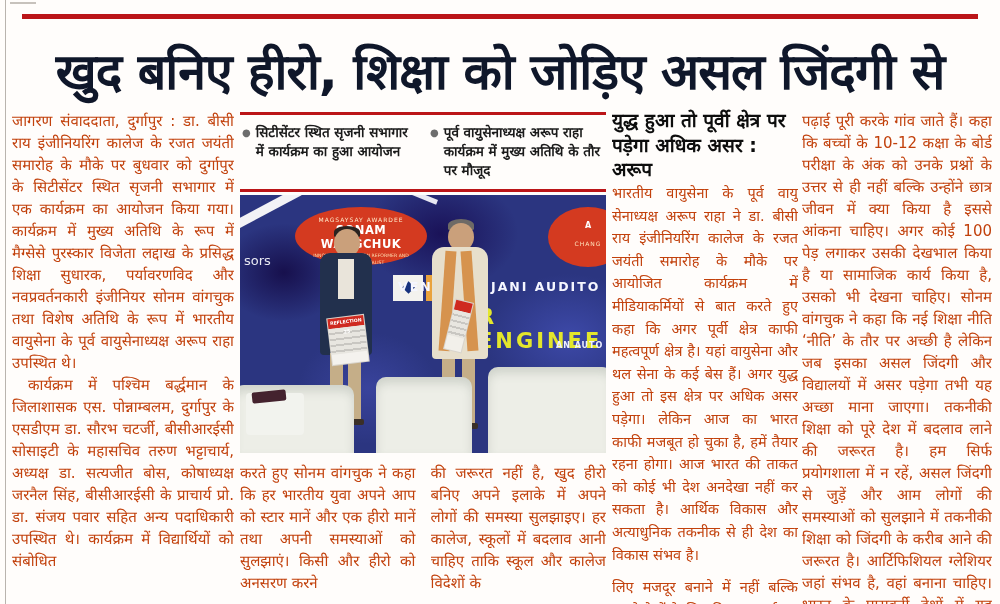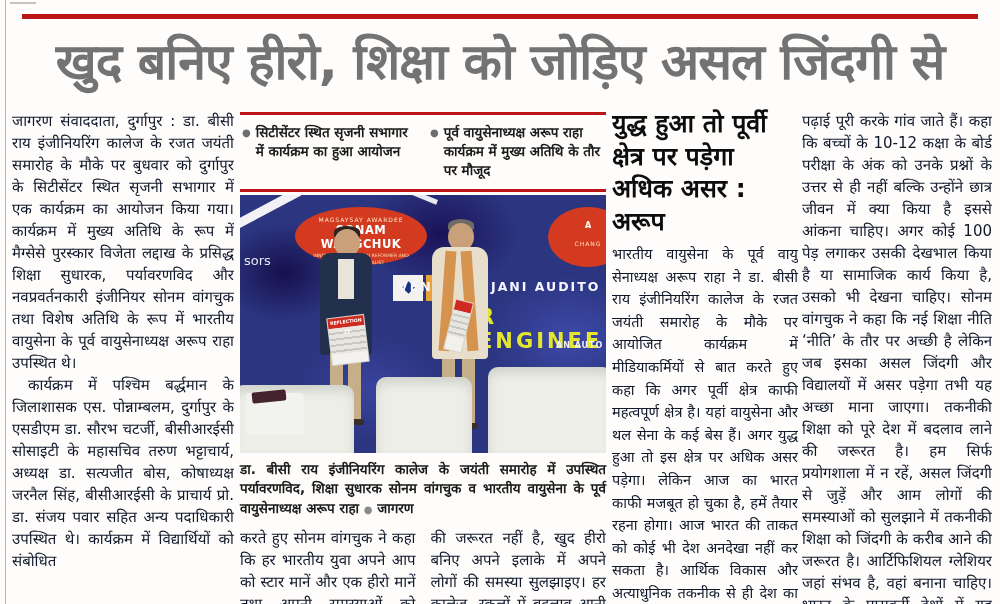--- a/index.html
+++ b/index.html
@@ -3,24 +3,24 @@
 <meta charset="utf-8">
 <style>
   * { margin:0; padding:0; box-sizing:border-box; }
   html,body { width:1000px; height:604px; background:#ffffff; overflow:hidden;
     font-family:"DejaVu Sans", sans-serif; color:#1a1a1a; }
   .page { position:relative; width:1000px; height:604px; background:#fffdfb; }
   .edge-line { position:absolute; left:5px; top:0; width:1px; height:604px; background:#b9b4ae; }
   .edge-tick { position:absolute; left:10px; top:2px; width:26px; height:2px; background:#c7c2bc; }
 
   .top-rule { position:absolute; left:22px; top:14px; width:956px; height:5px; background:#bb1518; }
-  .headline { position:absolute; left:18px; top:26px; width:964px; text-align:center;
-    font-size:50px; font-weight:700; color:#737373; line-height:1.45; letter-spacing:-1px; }
-
-  .body-text { font-size:15px; line-height:22px; text-align:justify; color:#0f172a; }
+  .headline { position:absolute; left:18px; top:36px; width:964px; text-align:center;
+    font-size:50px; font-weight:700; color:#0f172a; line-height:1.45; letter-spacing:-1px; }
+
+  .body-text { font-size:15px; line-height:22px; text-align:justify; color:#c2410c; }
   .body-text p + p { text-indent:16px; }
 
   .col1 { position:absolute; left:12px; top:110px; width:222px; height:494px; overflow:hidden; }
 
   .mid { position:absolute; left:240px; top:112px; width:366px; height:492px; }
   .highlights { display:flex; gap:14px; border-top:3px solid #bb1518; border-bottom:3px solid #bb1518;
     padding:8px 2px 9px 2px; }
   .highlight-item { flex:1; display:flex; gap:5px; font-weight:700; font-size:13.5px; line-height:1.4; }
   .bullet-dot { color:#6d6d6d; font-size:10px; line-height:19px; }
 
@@ -91,21 +91,21 @@
   .side-table { position:absolute; left:6px; top:198px; width:58px; height:42px; background:#f2f3ee; border-radius:4px; }
   .dark-obj { position:absolute; left:12px; top:196px; width:34px; height:11px; background:#44222e; transform:rotate(-6deg); border-radius:2px; }
 
   .caption { margin-top:7px; font-size:13.5px; font-weight:700; line-height:1.45; text-align:justify; }
   .credit-dot { color:#8a8a8a; font-size:10px; }
 
   .mid-cols { margin-top:9px; display:flex; gap:15px; }
   .mid-cols .mcol { flex:1; overflow:hidden; height:126px; }
 
   .col4 { position:absolute; left:612px; top:108px; width:186px; height:496px; overflow:hidden; }
-  .subhead { font-size:25px; font-weight:700; line-height:1.3; color:#0d0d0d; margin-bottom:5px; }
+  .subhead { font-size:19px; font-weight:700; line-height:1.3; color:#0d0d0d; }
   .col4 .body-text { font-size:14.5px; line-height:22.6px; }
   .col4 .cont { margin-top:10px; }
 
   .col5 { position:absolute; left:802px; top:110px; width:190px; height:494px; overflow:hidden; }
 </style>
 </head>
 <body>
 
 <div class="page">
   <div class="edge-line"></div>
@@ -189,25 +189,20 @@
         <div class="shoe" style="left:26px; top:200px;"></div>
       </div>
 
       <div class="sofa s-left"></div>
       <div class="side-table"></div>
       <div class="dark-obj"></div>
       <div class="sofa s-mid"></div>
       <div class="sofa s-right"></div>
     </div>
 
-    <div class="caption">
-      <span>डा. बीसी राय इंजीनियरिंग कालेज के जयंती समारोह में उपस्थित पर्यावरणविद, शिक्षा सुधारक सोनम वांगचुक व भारतीय वायुसेना के पूर्व वायुसेनाध्यक्ष अरूप राहा</span>
-      <span class="credit-dot">●</span>
-      <span>जागरण</span>
-    </div>
 
     <div class="mid-cols">
       <div class="mcol body-text">करते हुए सोनम वांगचुक ने कहा कि हर भारतीय युवा अपने आप को स्टार मानें और एक हीरो मानें तथा अपनी समस्याओं को सुलझाएं। किसी और हीरो को अनुसरण करने</div>
       <div class="mcol body-text">की जरूरत नहीं है, खुद हीरो बनिए अपने इलाके में अपने लोगों की समस्या सुलझाइए। हर कालेज, स्कूलों में बदलाव आनी चाहिए ताकि स्कूल और कालेज विदेशों के</div>
     </div>
   </div>
 
   <div class="col4">
     <div class="subhead">युद्ध हुआ तो पूर्वी क्षेत्र पर पड़ेगा अधिक असर : अरूप</div>
     <div class="body-text">

